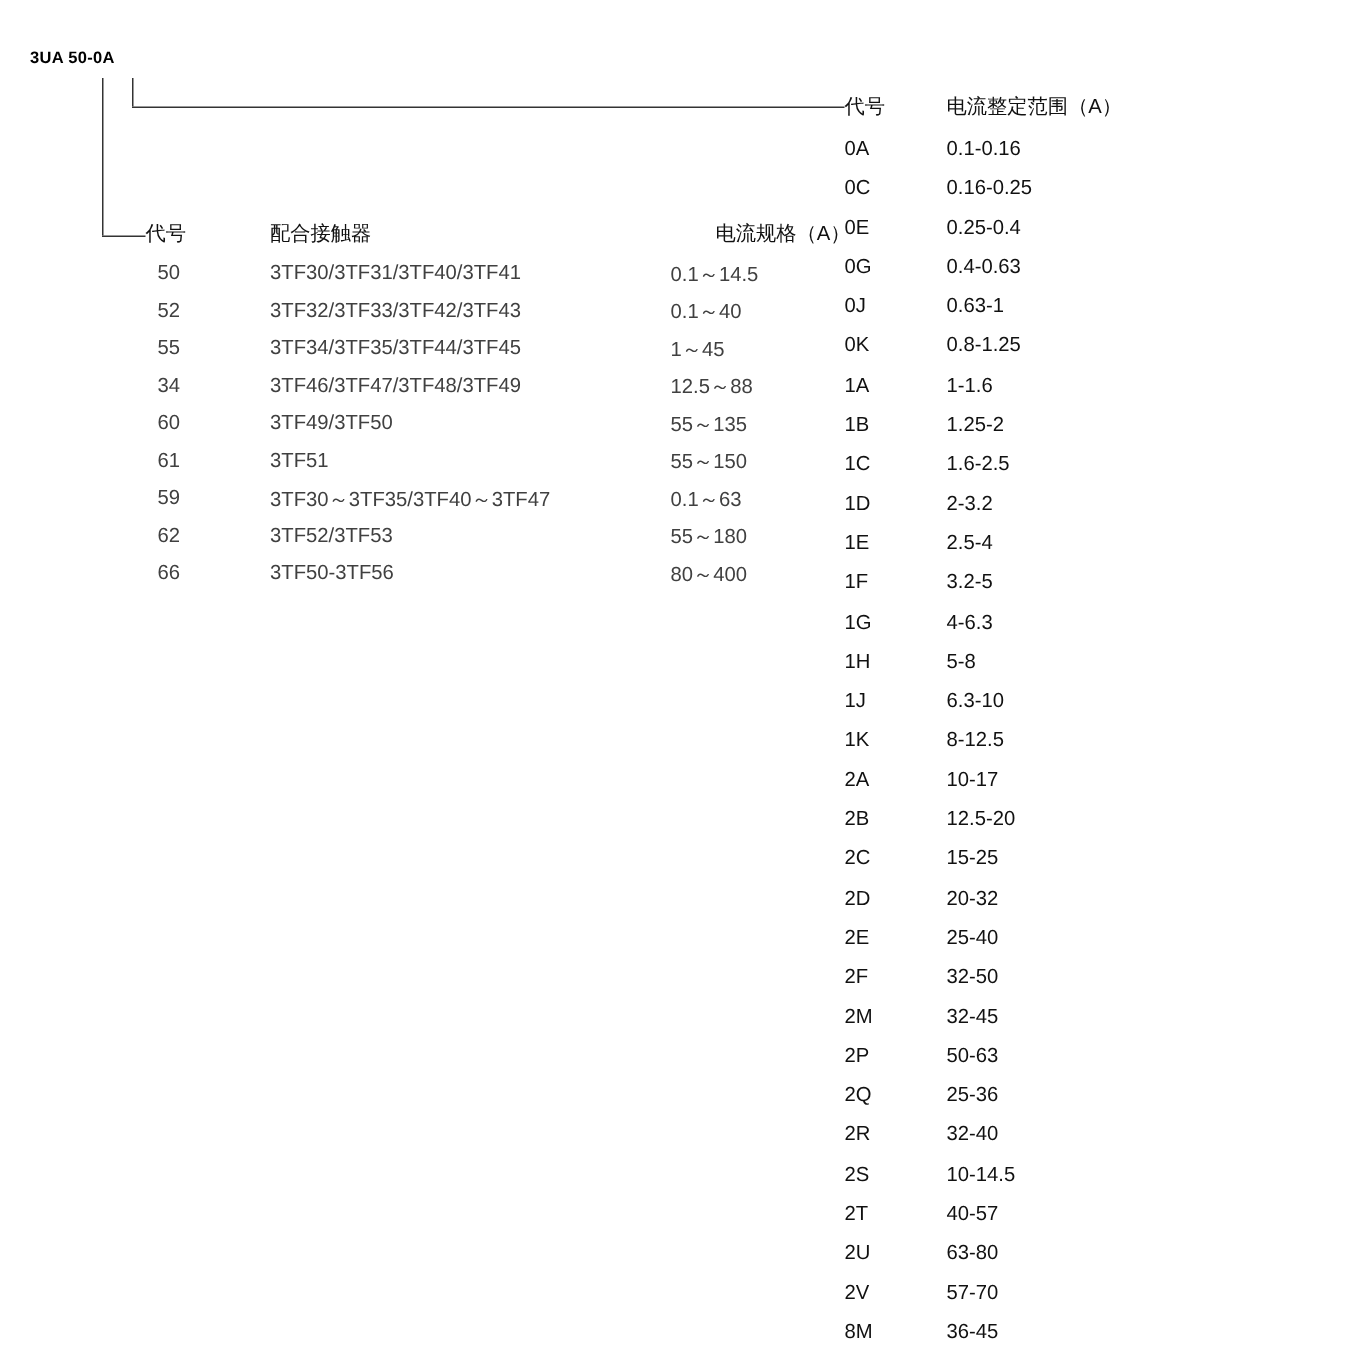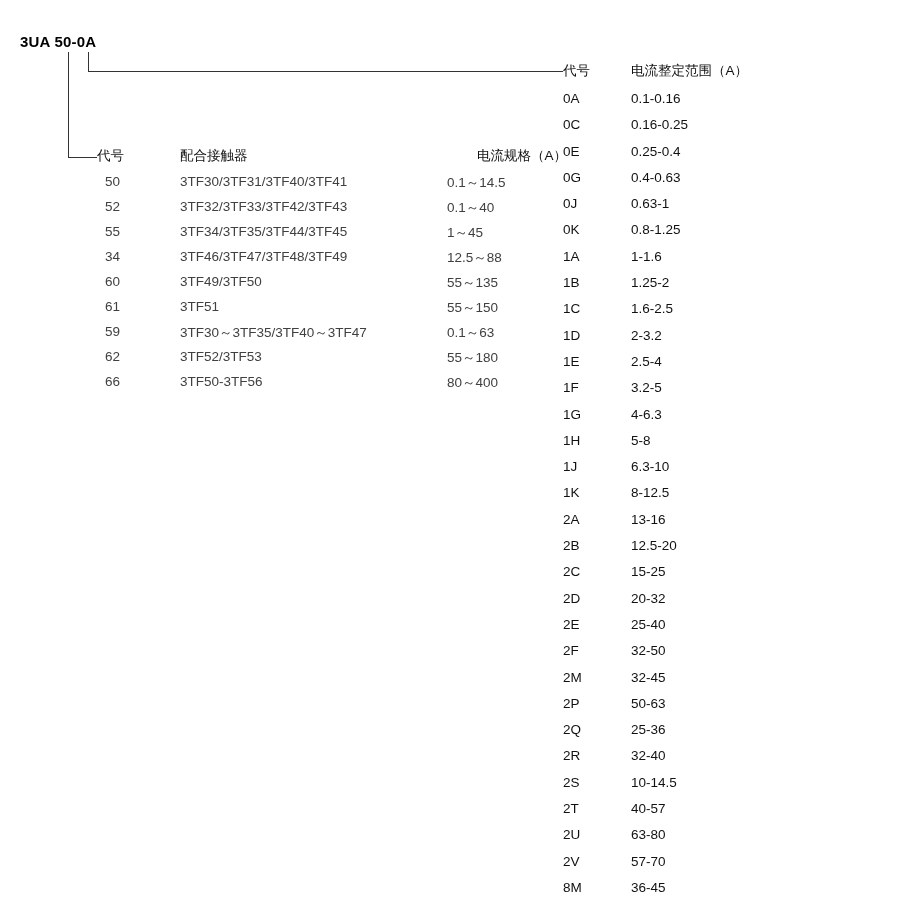--- a/index.html
+++ b/index.html
@@ -16,21 +16,21 @@
     overflow: hidden;
   }
   #root {
     position: absolute;
     inset: 0;
   }
   .model-code {
     position: absolute;
     left: 20px;
     top: 33px;
-    font-size: 15px;
+    font-size: 11px;
     font-weight: bold;
     letter-spacing: 0.2px;
     color: #000;
   }
   
   .ln {
     position: absolute;
     background: #333;
   }
   .ln.h { height: 1px; }
@@ -234,21 +234,21 @@
         <tr>
           <td class="rcol-code">1J</td>
           <td class="rcol-range">6.3-10</td>
         </tr>
         <tr>
           <td class="rcol-code">1K</td>
           <td class="rcol-range">8-12.5</td>
         </tr>
         <tr>
           <td class="rcol-code">2A</td>
-          <td class="rcol-range">13-16</td>
+          <td class="rcol-range">10-17</td>
         </tr>
         <tr>
           <td class="rcol-code">2B</td>
           <td class="rcol-range">12.5-20</td>
         </tr>
         <tr>
           <td class="rcol-code">2C</td>
           <td class="rcol-range">15-25</td>
         </tr>
         <tr>

